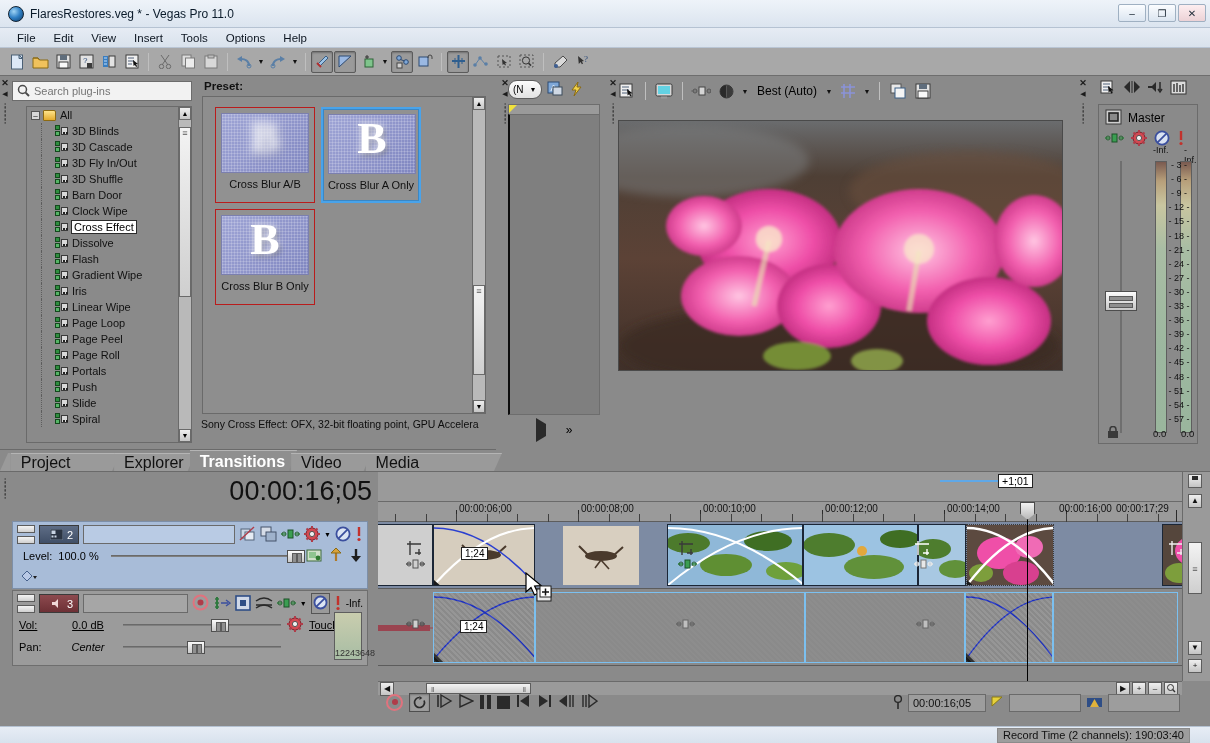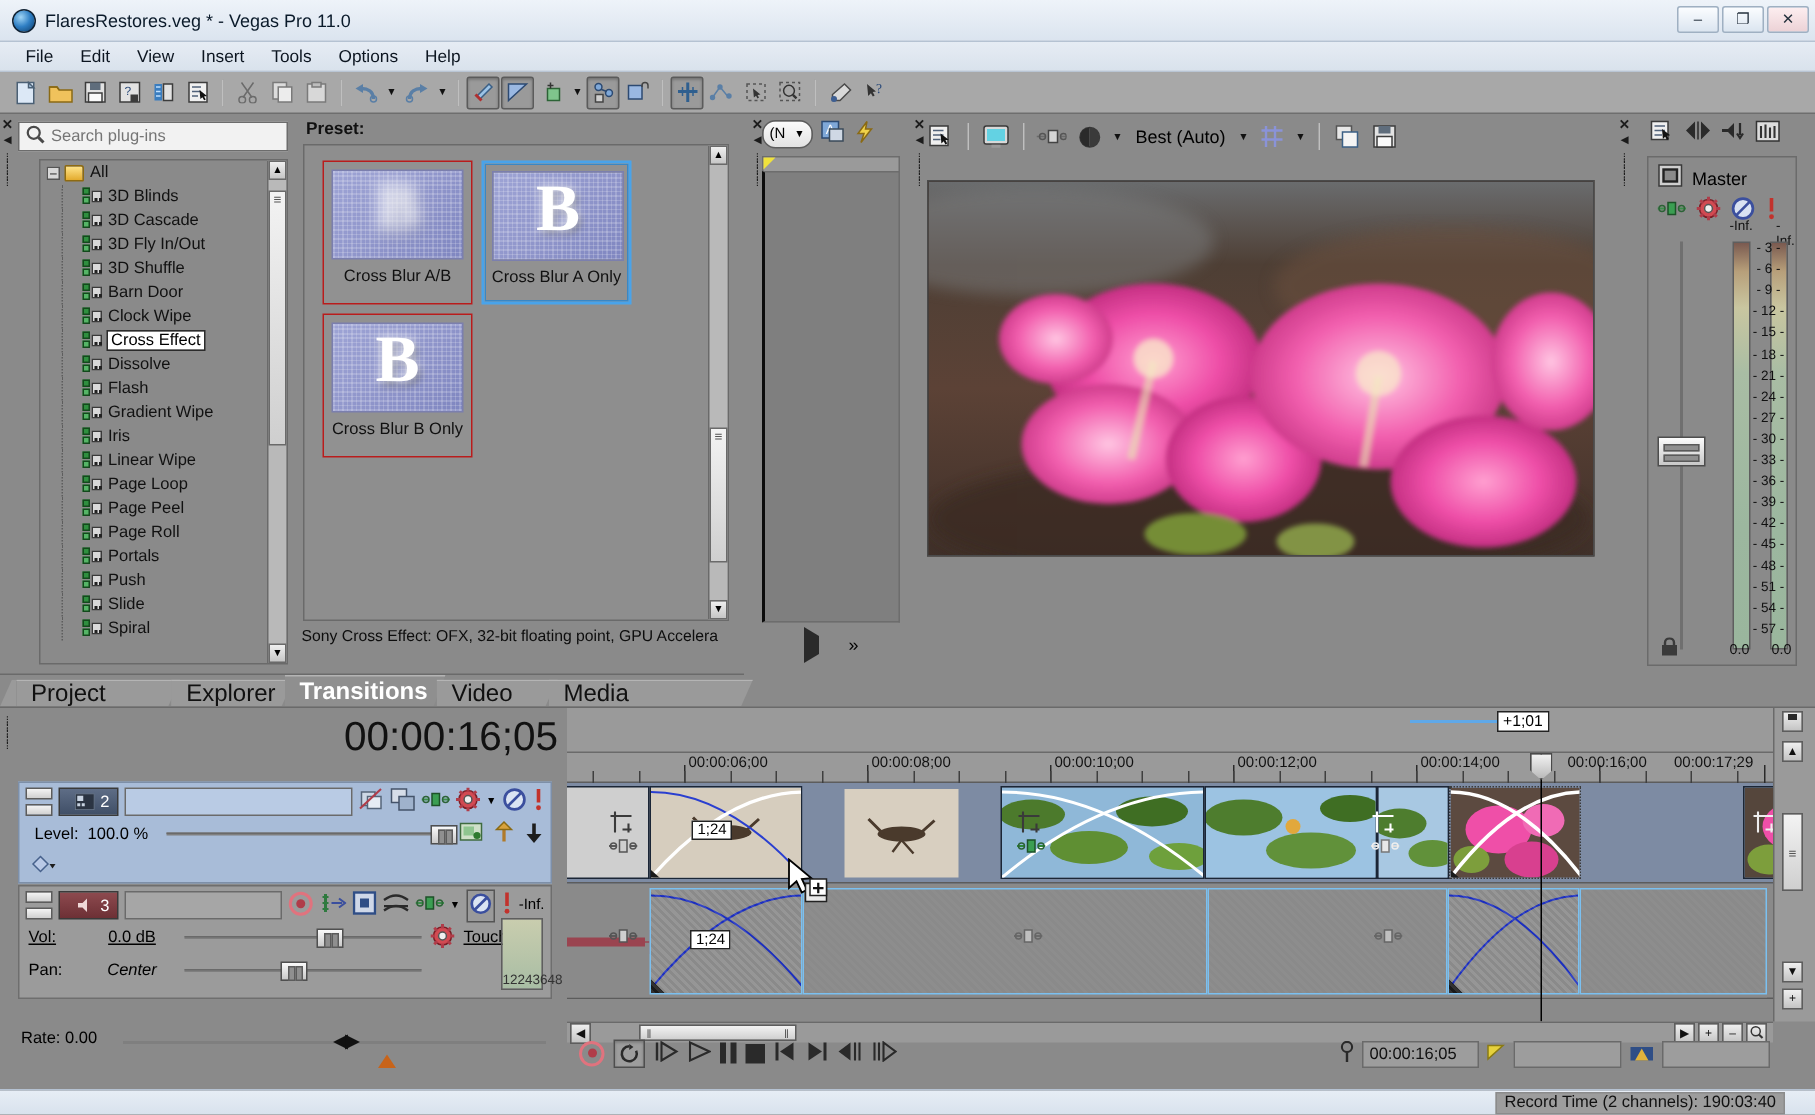--- a/index.html
+++ b/index.html
@@ -1248,47 +1248,41 @@
             </div>
           </div>
           <div class="minimeter" id="minimeter" style="position:absolute;right:5px;top:21px;">
               <div>12</div>
               <div>24</div>
               <div>36</div>
               <div>48</div>
             </div>
         </div>
 
-        <div id="ratebar">
-          <div class="lbl">Rate: 0.00</div>
-          <div class="ln"></div>
-          <div class="kn">◀▶</div>
-          <div class="tri"></div>
-        </div>
       </div>
 
       <div id="timeline">
         <div id="tlmark">
           <div id="selbar" style="left:562px;width:72px;"></div>
           <div id="sellabel" style="left:620px;">+1;01</div>
         </div>
 
         <div id="ruler">
             <div class="tkm" style="left: 78px;"></div>
             <div class="lb" style="left: 81px;">00:00:06;00</div>
             <div class="tkm" style="left: 200px;"></div>
             <div class="lb" style="left: 203px;">00:00:08;00</div>
             <div class="tkm" style="left: 322px;"></div>
             <div class="lb" style="left: 325px;">00:00:10;00</div>
             <div class="tkm" style="left: 444px;"></div>
             <div class="lb" style="left: 447px;">00:00:12;00</div>
             <div class="tkm" style="left: 566px;"></div>
             <div class="lb" style="left: 569px;">00:00:14;00</div>
             <div class="tkm" style="left: 688px;"></div>
-            <div class="lb" style="left: 667px;">00:00:16;00</div>
+            <div class="lb" style="left: 681px;">00:00:16;00</div>
             <div class="tkm" style="left: 798px;"></div>
             <div class="lb" style="left: 738px;">00:00:17;29</div>
             <div class="tk" style="left: 17px;"></div>
             <div class="tk" style="left: 48px;"></div>
             <div class="tk" style="left: 78px;"></div>
             <div class="tk" style="left: 109px;"></div>
             <div class="tk" style="left: 139px;"></div>
             <div class="tk" style="left: 170px;"></div>
             <div class="tk" style="left: 200px;"></div>
             <div class="tk" style="left: 231px;"></div>

